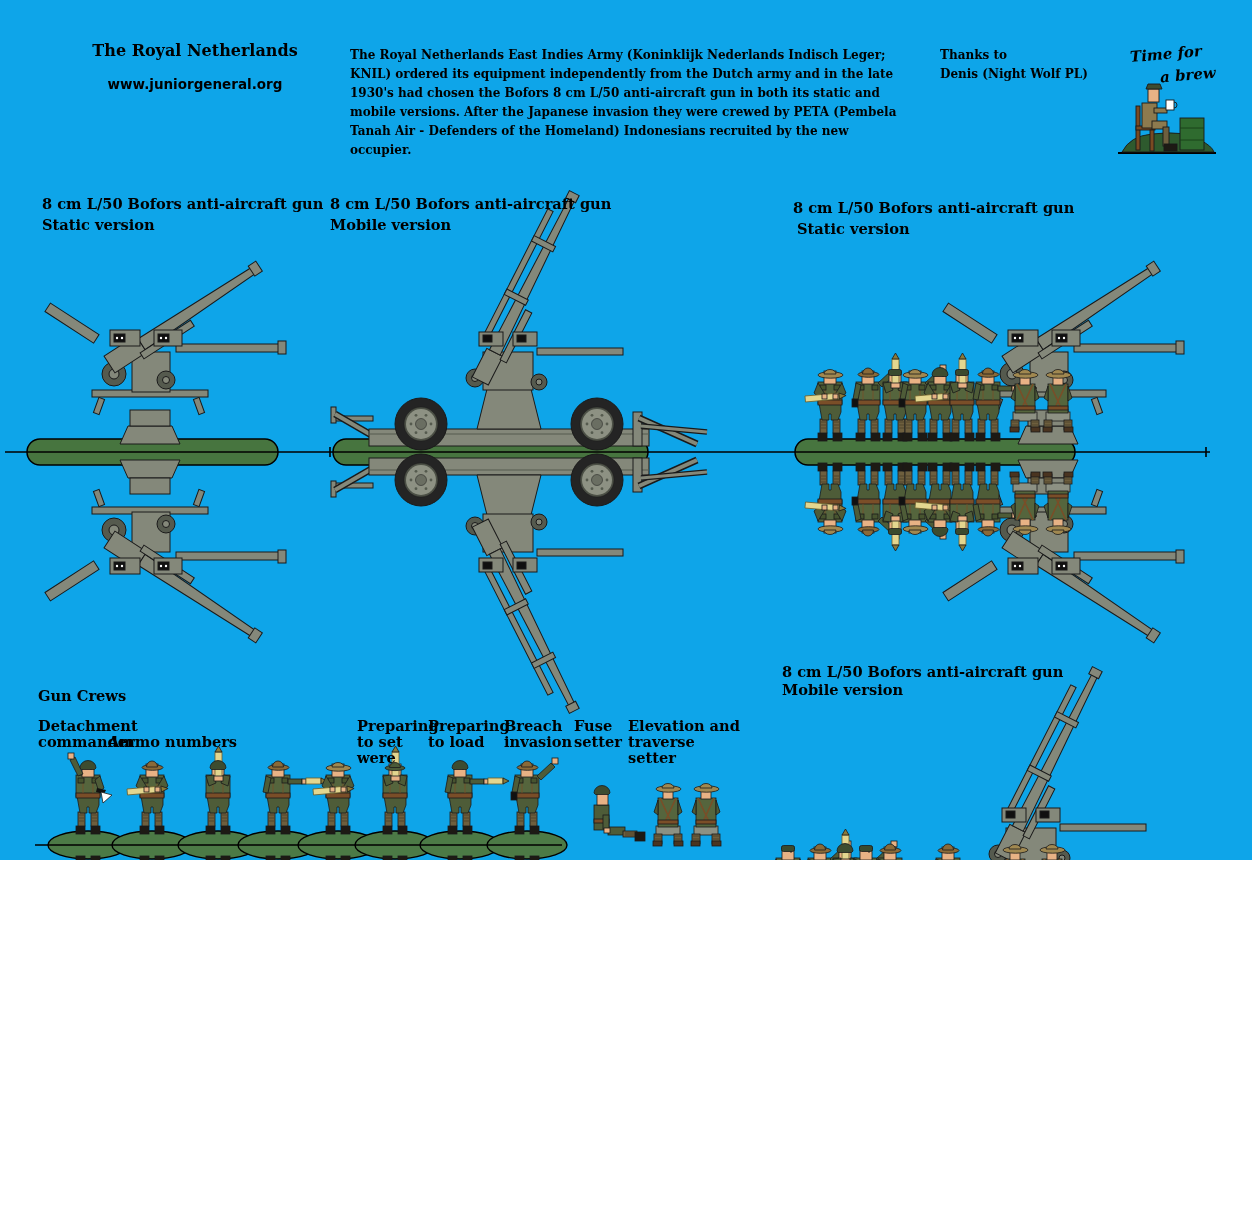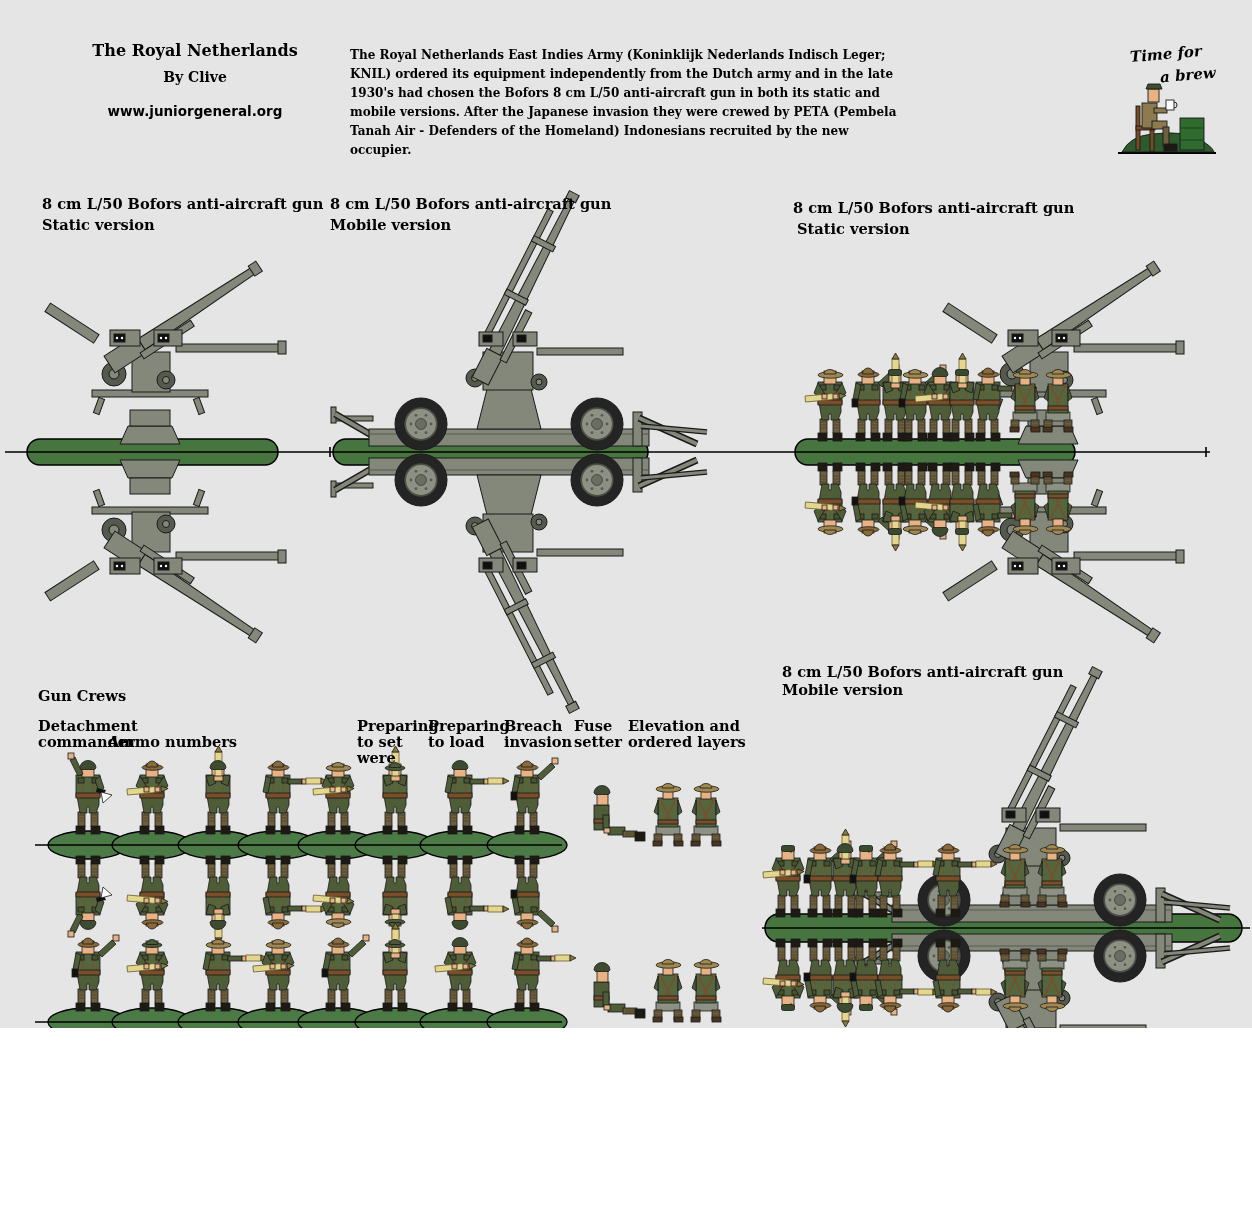--- a/index.html
+++ b/index.html
@@ -1,16 +1,16 @@
 <!DOCTYPE html>
 <html><head>
 <meta charset="utf-8">
 <style>
   html,body{margin:0;padding:0;background:#fff}
-  #page{position:relative;width:1252px;height:1028px;background:#e5e5e5;overflow:hidden}
+  #page{position:relative;width:1252px;height:860px;background:#0ea5e9;overflow:hidden}
   .abs{position:absolute}
   .t{font-family:"DejaVu Serif","Liberation Serif",serif;font-weight:bold;color:#000}
   .title{font-size:16px;line-height:21px;text-align:center}
   .by{font-size:14px;margin-top:6px}
   .site{font-family:"DejaVu Sans","Liberation Sans",sans-serif;font-size:13.5px;font-weight:bold;margin-top:13px}
   .desc{font-size:12px;line-height:19px}
   .lbl{font-size:14.6px;line-height:20px}
   .col{font-size:14.6px;line-height:16px}
   .brew{font-style:italic;font-size:15px;transform:rotate(-5deg)}
   svg{display:block}
@@ -472,26 +472,29 @@
       <rect x="1154" y="108" width="13" height="5" fill="#8d7a4e"></rect>
       <rect x="1166" y="100" width="8" height="10" fill="#ffffff"></rect>
       <path d="M1174,102 a3,3 0 1 1 0,6" fill="none"></path>
       <rect x="1148" y="89" width="11" height="13" fill="#e8b285"></rect>
       <path d="M1146,89 h16 l-2,-5 h-12 z" fill="#3d4c30"></path>
     </g>
   </svg>
 
   <div class="abs t title" style="left:30px;top:40px;width:330px">
     <div>The Royal Netherlands</div>
-    <div class="by">By Clive</div>
     <div class="site">www.juniorgeneral.org</div>
   </div>
 
   <div class="abs t desc" style="left:350px;top:46px;width:562px">The Royal Netherlands East Indies Army (Koninklijk Nederlands Indisch Leger; KNIL) ordered its equipment independently from the Dutch army and in the late 1930's had chosen the Bofors 8 cm L/50 anti-aircraft gun in both its static and mobile versions. After the Japanese invasion they were crewed by PETA (Pembela Tanah Air - Defenders of the Homeland) Indonesians recruited by the new occupier.</div>
 
+  <div class="abs t desc" style="left:940px;top:46px;width:220px">
+    <div>Thanks to</div>
+    <div>Denis (Night Wolf PL)</div>
+  </div>
 
   <div class="abs t brew" style="left:1130px;top:45px">Time for</div>
   <div class="abs t brew" style="left:1160px;top:66px">a brew</div>
 
   <div class="abs t lbl" style="left:42px;top:194px">8 cm L/50 Bofors anti-aircraft gun</div>
   <div class="abs t lbl" style="left:42px;top:215px">Static version</div>
 
   <div class="abs t lbl" style="left:330px;top:194px">8 cm L/50 Bofors anti-aircraft gun</div>
   <div class="abs t lbl" style="left:330px;top:215px">Mobile version</div>
 
@@ -502,17 +505,17 @@
   <div class="abs t lbl" style="left:782px;top:680px">Mobile version</div>
 
   <div class="abs t lbl" style="left:38px;top:686px">Gun Crews</div>
 
   <div class="abs t col" style="left:38px;top:718px;width:100px">Detachment commander</div>
   <div class="abs t col" style="left:108px;top:734px;width:140px">Ammo numbers</div>
   <div class="abs t col" style="left:357px;top:718px;width:84px">Preparing to set were</div>
   <div class="abs t col" style="left:428px;top:718px;width:80px">Preparing to load</div>
   <div class="abs t col" style="left:504px;top:718px;width:76px">Breach invasion</div>
   <div class="abs t col" style="left:574px;top:718px;width:52px">Fuse setter</div>
-  <div class="abs t col" style="left:628px;top:718px;width:118px">Elevation and ordered layers</div>
+  <div class="abs t col" style="left:628px;top:718px;width:118px">Elevation and traverse setter</div>
 
   <div class="abs t lbl" style="left:600px;top:1114px">Alternative brew</div>
 
 </div>
 
 </body></html>

